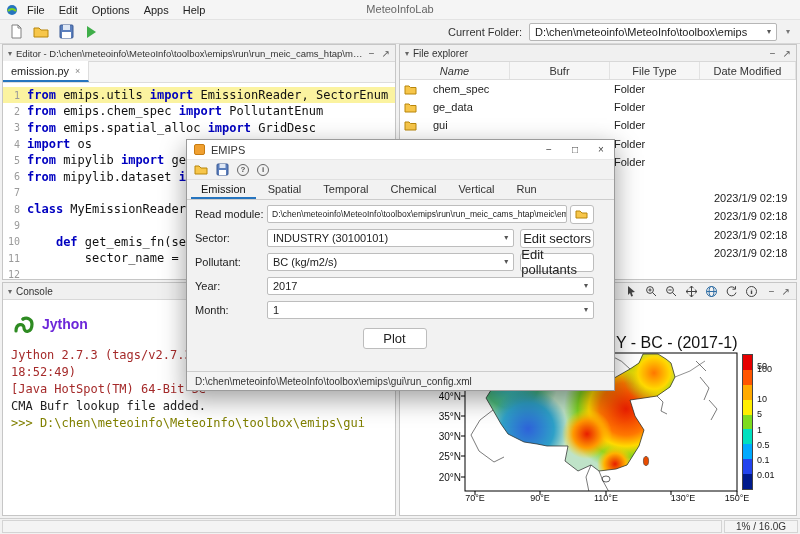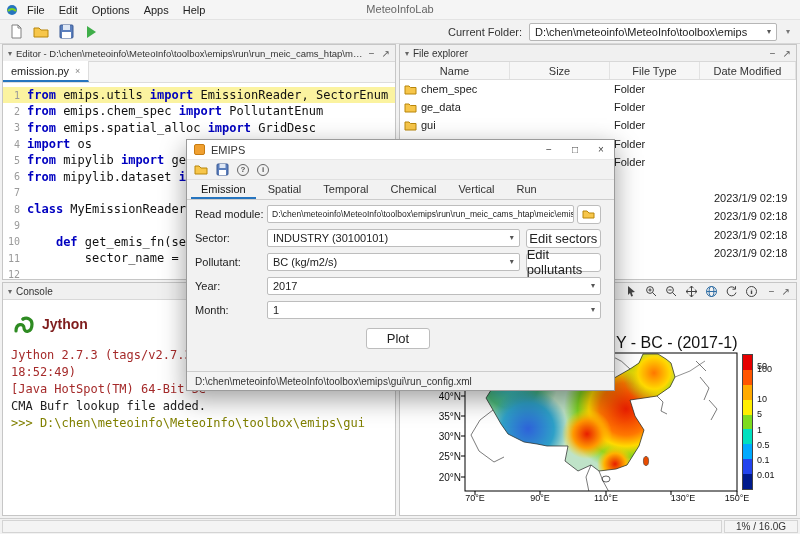--- a/index.html
+++ b/index.html
@@ -41,30 +41,30 @@
   .code-line{display:flex;height:16.3px;align-items:center;white-space:pre}
   .code-line.hl{background:#fbf3a0}
   .gutter{width:24px;flex:none;text-align:right;padding-right:7px;color:#9a9a9a;
           font:10px "DejaVu Sans Mono",monospace}
   .ct{font:12px "DejaVu Sans Mono",monospace;color:#111}
   .kw{color:#0000c0;font-weight:bold}
 
   
   .console-body{position:absolute;top:18px;left:0;right:0;bottom:0;background:#fff;padding:6px 8px}
   .jy-logo{display:flex;align-items:center;gap:5px;height:34px;margin-bottom:6px}
-  .jy-text{color:#7f1d1d;font-weight:bold;font-size:14px}
+  .jy-text{color:#6d28d9;font-weight:bold;font-size:14px}
   .cline{font:12px "DejaVu Sans Mono",monospace;line-height:17px;white-space:pre}
 
   
   .ehead{display:flex;height:18px;background:#f6f6f6;border-bottom:1px solid #ddd}
   .ehead .hc{display:flex;align-items:center;justify-content:center;border-right:1px solid #e2e2e2;
              color:#333;font-size:11px}
   .erow{display:flex;height:18.2px;align-items:center}
   .cell{overflow:hidden;white-space:nowrap;display:flex;align-items:center}
-  .c-name{width:110px;padding-left:4px;gap:4px}
+  .c-name{width:110px;padding-left:4px;gap:16px}
   .c-size{width:100px}
   .c-type{width:90px;padding-left:4px}
   .c-date{flex:1;padding-left:14px}
 
   
   .fig-toolbar{height:17px;background:#f0f0f0;border-bottom:1px solid #d8d8d8;display:flex;
                align-items:center;justify-content:flex-end;gap:7px;padding:0 6px}
   .fig-body{position:absolute;top:18px;left:0;right:0;bottom:0;background:#fff}
   .fig-title{position:absolute;left:216px;top:33px;font-size:16px;color:#111;white-space:nowrap}
   .xtick{position:absolute;top:192px;width:34px;text-align:center;font-size:9px;color:#111}
@@ -89,21 +89,21 @@
   .dicon{width:11px;height:11px;background:#f0a030;border:1px solid #c77c12;border-radius:2px}
   .dwin{margin-left:auto;display:flex;height:100%}
   .dwin span{width:26px;display:flex;align-items:center;justify-content:center;color:#444;font-size:10px}
   .dtoolbar{height:20px;display:flex;align-items:center;gap:8px;padding:0 7px;border-bottom:1px solid #e0e0e0}
   .circ{width:12px;height:12px;border:1px solid #666;border-radius:50%;display:flex;align-items:center;
         justify-content:center;font-size:8px;color:#555;font-weight:bold}
   .dtabs{height:20px;display:flex;align-items:stretch;border-bottom:1px solid #ccc;padding:0 4px;gap:2px}
   .dtab{display:flex;align-items:center;padding:0 10px;font-size:11px;color:#333;border-bottom:2px solid transparent}
   .dtab.active{border-bottom-color:#2675bf;color:#111}
   .dcontent{position:absolute;top:61px;left:0;right:0;bottom:20px;padding:2px 8px}
-  .drow{position:absolute;left:8px;right:13px;height:18px;display:flex;align-items:center}
+  .drow{position:absolute;left:8px;right:20px;height:18px;display:flex;align-items:center}
   .dlabel{width:72px;flex:none;color:#222}
   .dinput{background:#fff;border:1px solid #bdbdbd;border-radius:2px;height:18px;font-size:8.5px;
           display:flex;align-items:center;padding:0 4px;white-space:nowrap;overflow:hidden;color:#222}
   .dcombo{background:#fff;border:1px solid #bdbdbd;border-radius:2px;height:18px;display:flex;
           align-items:center;padding:0 5px;font-size:11px}
   .dbtn{background:#fff;border:1px solid #bdbdbd;border-radius:3px;height:19px;font-size:13px;
         display:flex;align-items:center;justify-content:center;color:#222}
   .dstatus{position:absolute;left:0;right:0;bottom:0;height:19px;border-top:1px solid #ccc;
            display:flex;align-items:center;padding:0 8px;font-size:10px;color:#333;background:#f2f2f2}
   svg{display:block}
@@ -199,22 +199,22 @@
   <div class="panel" style="left:399px;top:44px;width:398px;height:236px">
     <div class="phead">
       <span class="chev">▾</span>
       <span class="ptitle">File explorer</span>
       <span class="picons">
         <span>−</span>
         <span>↗</span>
       </span>
     </div>
     <div class="ehead" id="explorer-cols">
-        <span class="hc" style="width:110px;">Name</span>
-        <span class="hc" style="width:100px;">Size</span>
+        <span class="hc" style="width:110px;font-style:italic;">Name</span>
+        <span class="hc" style="width:100px;">Bufr</span>
         <span class="hc" style="width:90px;">File Type</span>
         <span class="hc" style="width:;flex:1;">Date Modified</span>
       </div>
     <div id="explorer-rows">
         <div class="erow">
           <span class="cell c-name">
             <svg width="13" height="11">
               <path d="M1,2 h4 l1.5,1.5 h5.5 v6.5 h-11 z" fill="#f7c64a" stroke="#b8860b"></path>
             </svg>
             <span>chem_spec</span>

